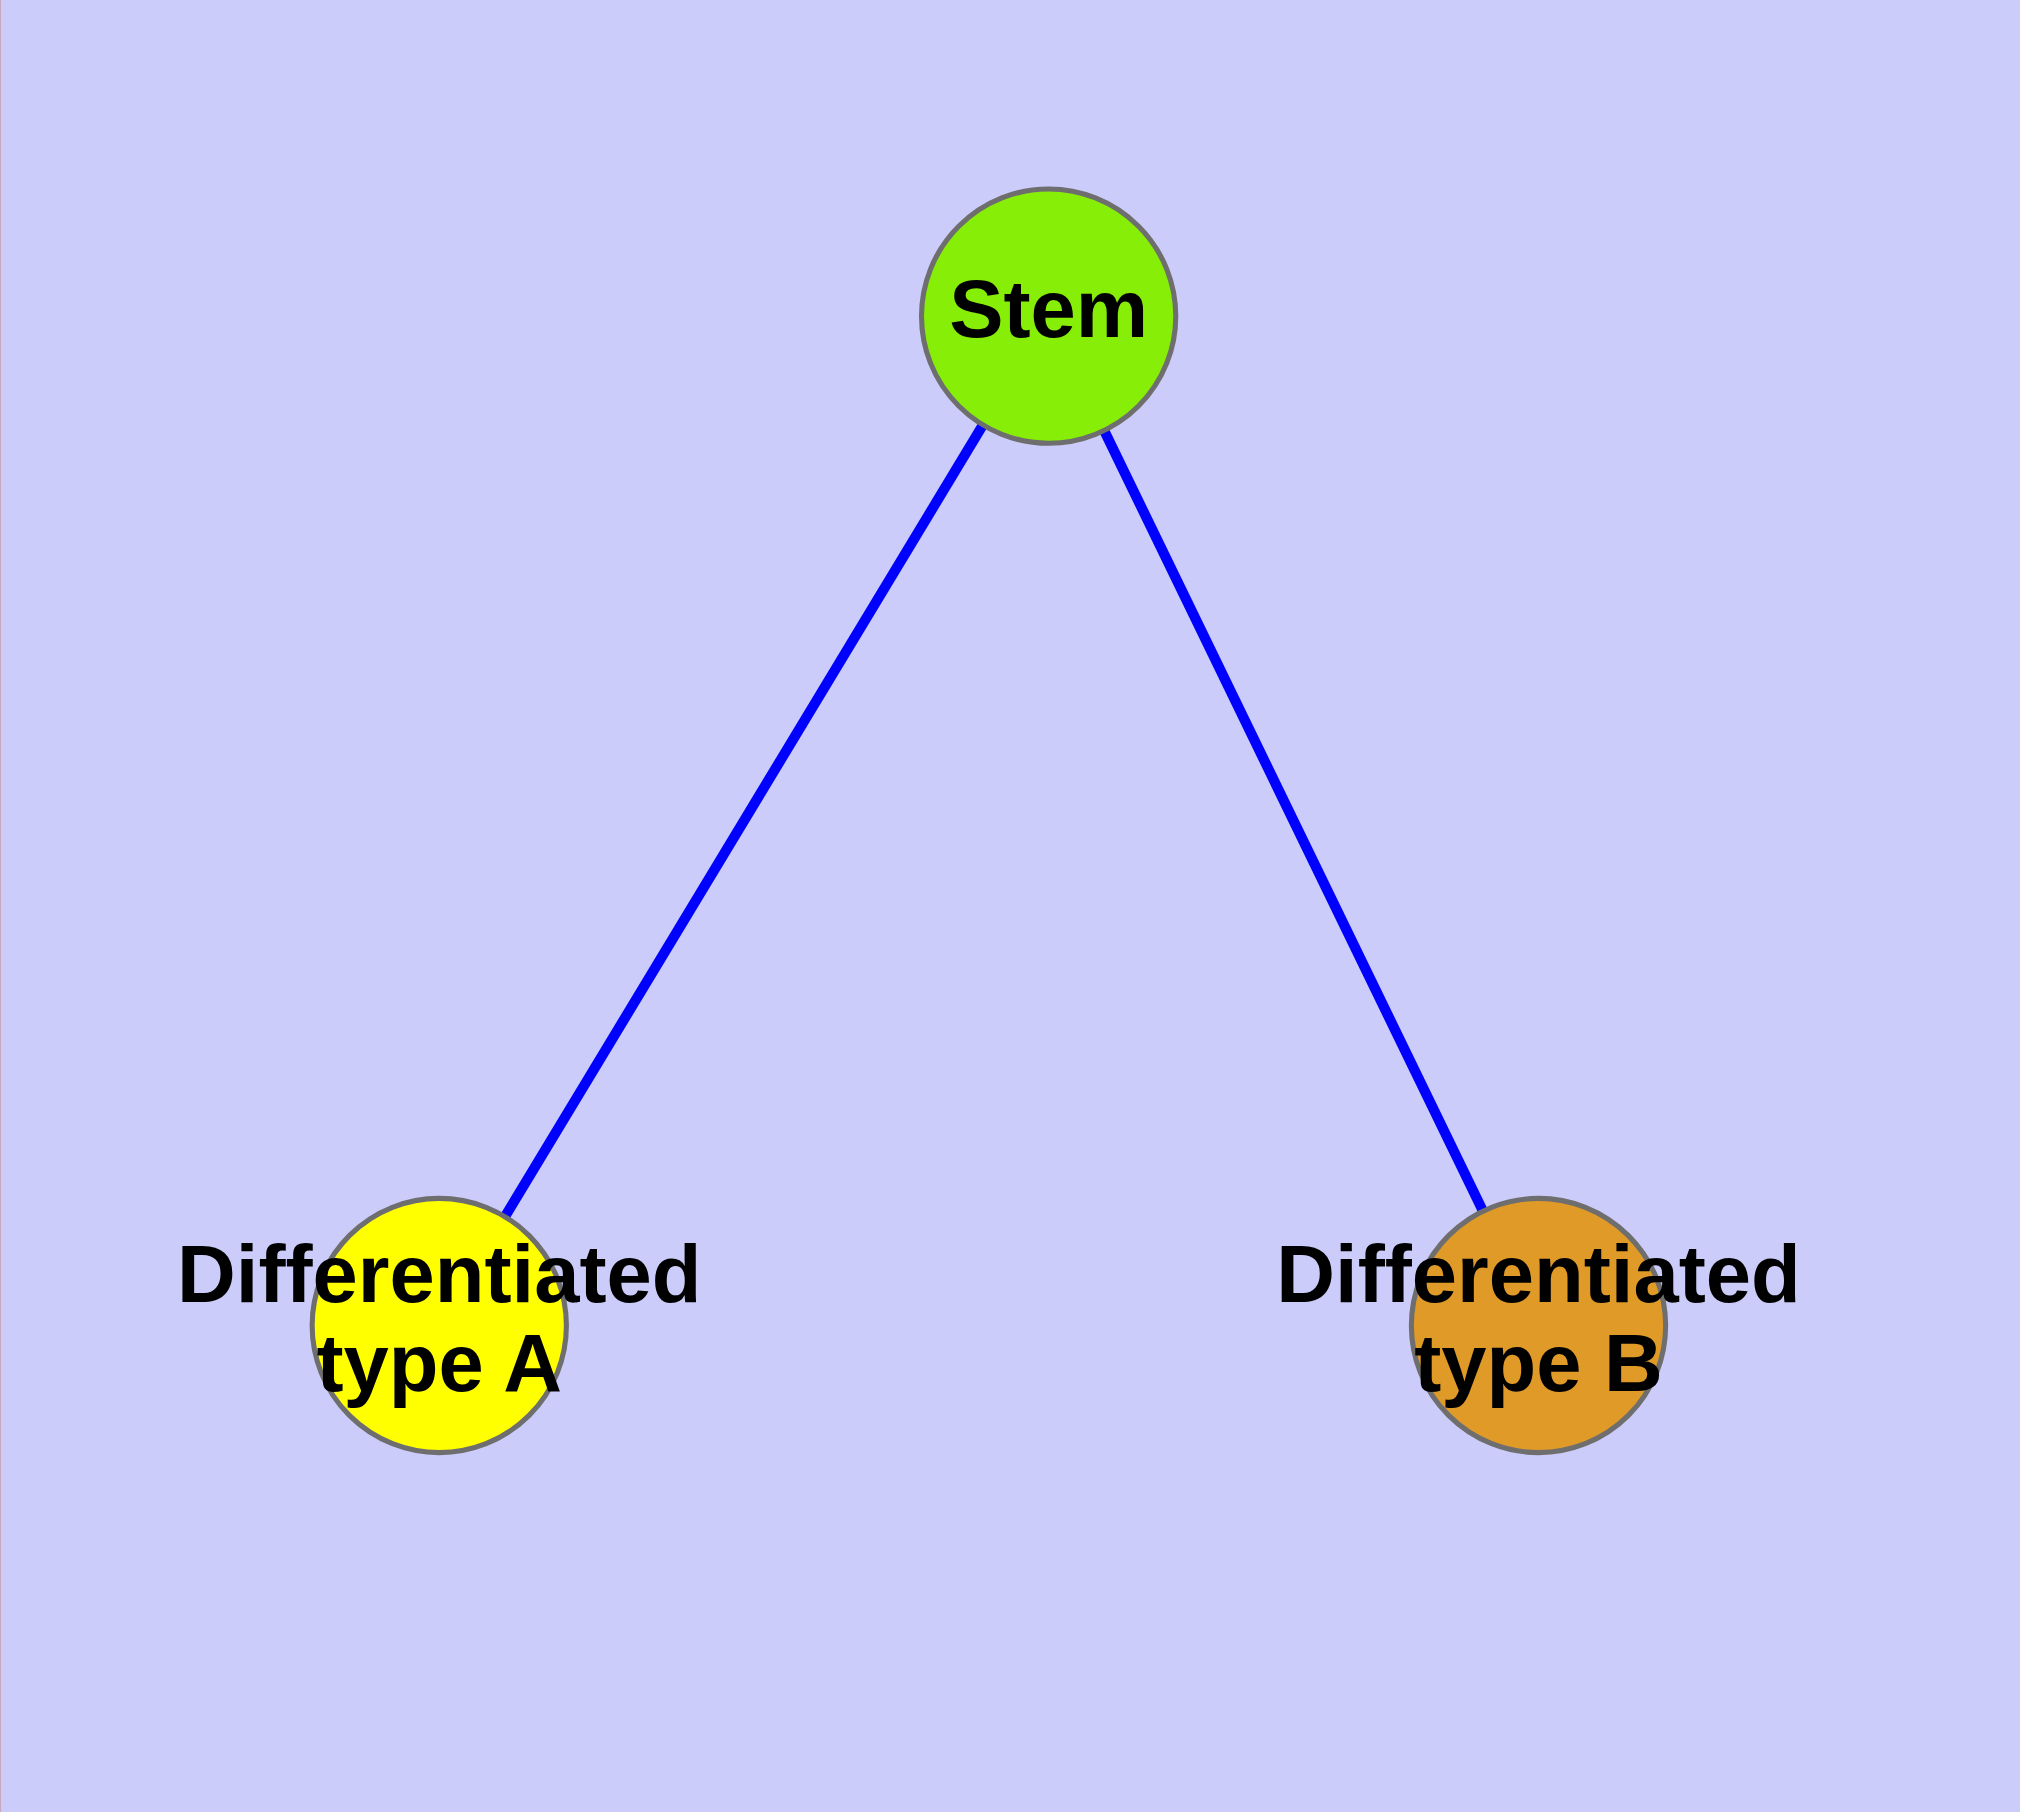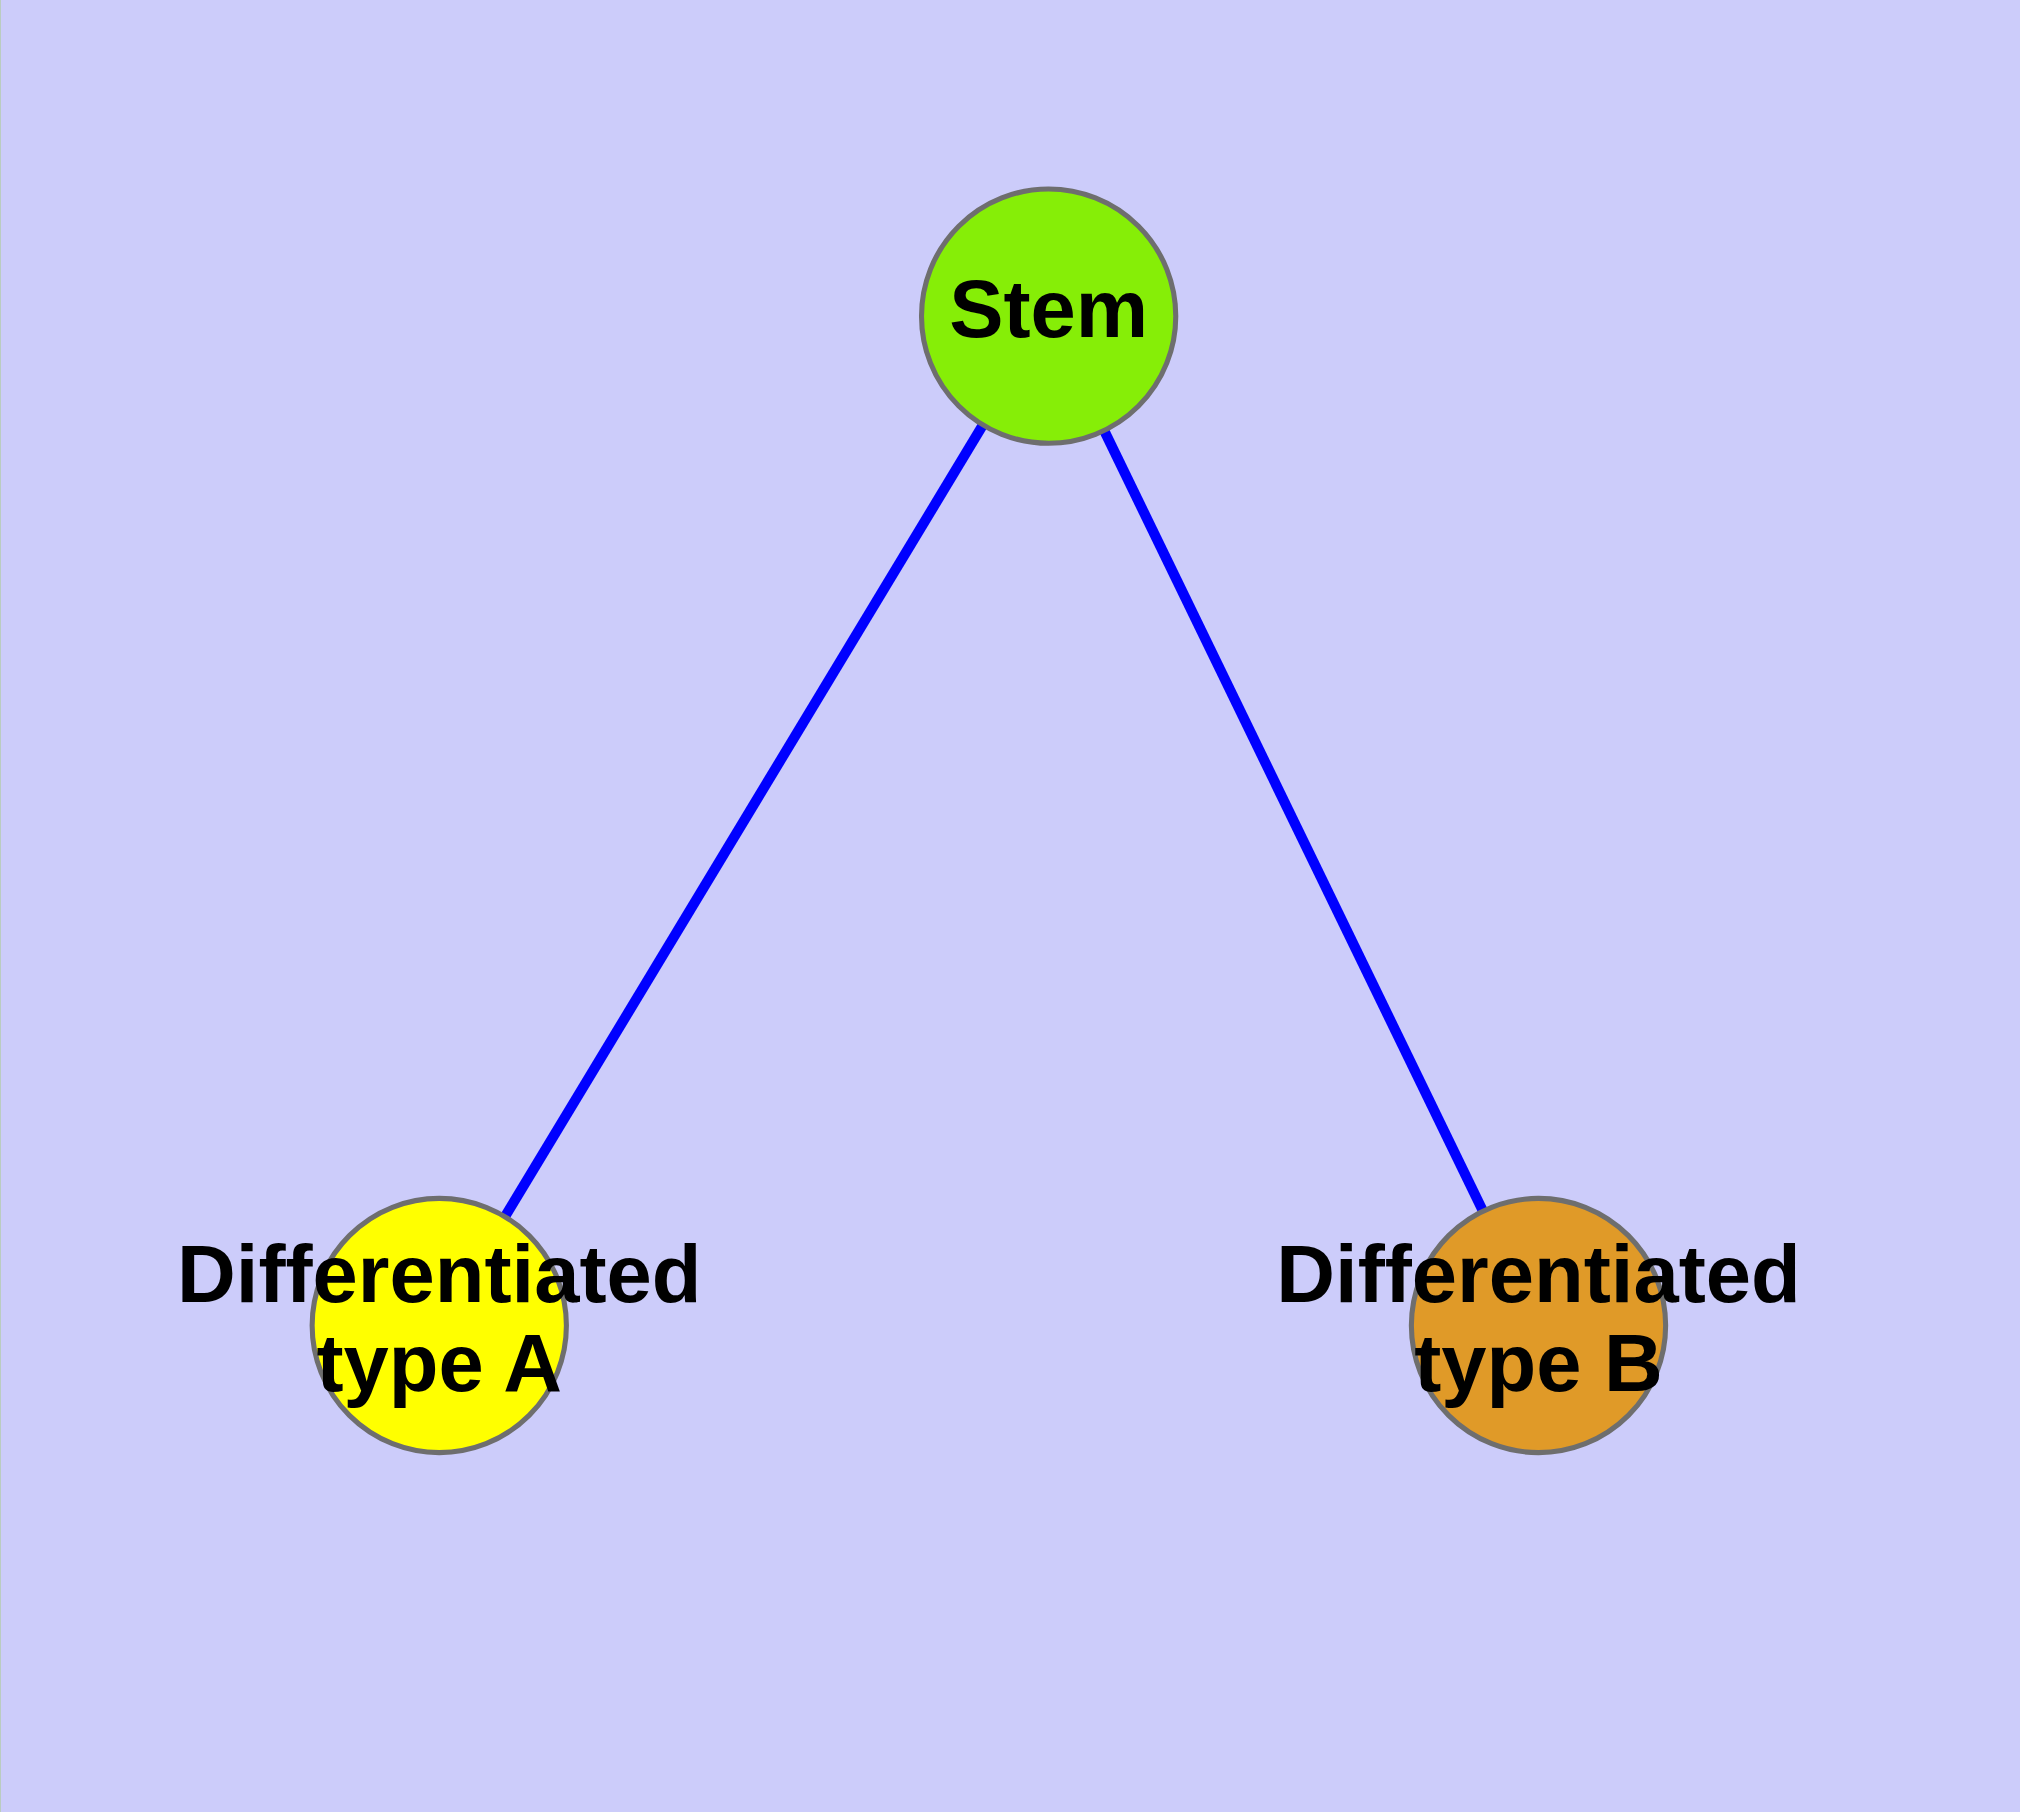--- a/index.html
+++ b/index.html
@@ -29,21 +29,21 @@
     fill: #000000;
     text-anchor: middle;
     dominant-baseline: middle;
     paint-order: normal;
     white-space: pre;
   }
 </style>
 </head>
 <body>
 
-<div id="canvas" style="width: 2021px; height: 1812px; background: #84cc16;">
+<div id="canvas" style="width: 2021px; height: 1812px; background: #c2410c;">
   <svg id="graph-svg" viewBox="0 0 2384 2138" xmlns="http://www.w3.org/2000/svg" style="width: 2021px; height: 1812px;">
 
     <rect id="bg-rect" x="0" y="0" width="2384" height="2138" fill="#ccccfa"></rect>
 
     <g id="edge-layer">
         <line x1="1159.4770895989961" y1="501.41416729846406" x2="595.5229104010039" y2="1435.585832701536" stroke="#0000ff" stroke-width="12" stroke-linecap="butt"></line>
         <line x1="1302.4910616015914" y1="507.9478449264625" x2="1749.5089383984086" y2="1429.0521550735375" stroke="#0000ff" stroke-width="12" stroke-linecap="butt"></line>
       </g>
     <g id="node-layer">
         <g>

